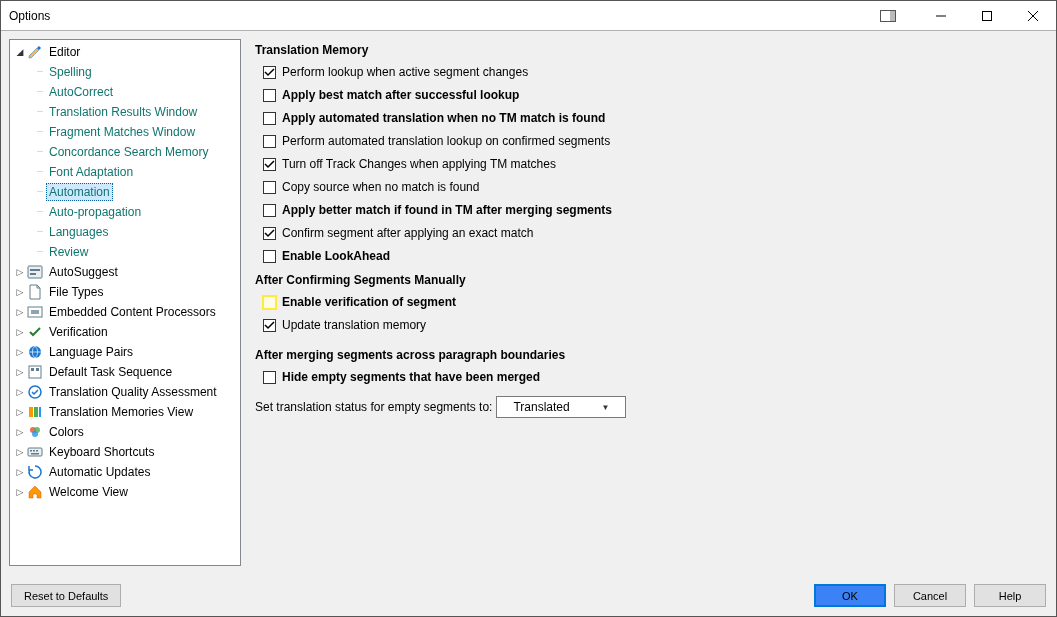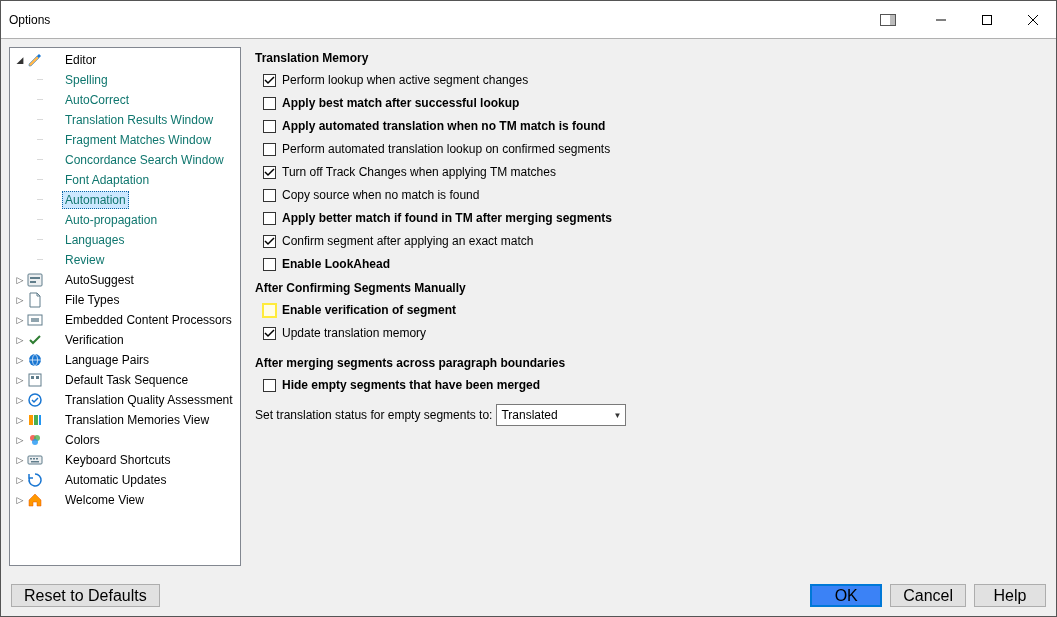--- a/index.html
+++ b/index.html
@@ -11,21 +11,21 @@
     background: #fff;
     height: 100%;
   }
   .window {
     width: 1057px; height: 617px;
     border: 1px solid #555;
     display: flex; flex-direction: column;
     background: #fff;
   }
   .titlebar {
-    height: 38px;
+    height: 30px;
     display: flex; align-items: center;
     padding: 0 0 0 8px;
     border-bottom: 1px solid #b0b0b0;
   }
   .titlebar .title { flex: 0 0 auto; }
   .titlebar .spacer { flex: 1; }
   .titlebar .extra-icon {
     width: 20px; height: 20px;
     display: flex; align-items: center; justify-content: center;
     margin-right: 20px;
@@ -67,21 +67,20 @@
   .tree-row .twisty.open { color: #333; }
   .tree-row .icon {
     width: 16px; height: 16px;
     margin: 0 3px 0 1px;
     display: flex; align-items: center; justify-content: center;
     flex-shrink: 0;
   }
   .tree-row .label {
     padding: 0 3px;
     line-height: 16px;
-    margin-left: 16px;
   }
   .tree-row.selected .label {
     border: 1px dotted #0a64a4;
     background: #cde8ff;
     padding: 0 2px;
   }
   .tree-row .dash {
     width: 12px;
     color: #bdbdbd;
     text-align: center;
@@ -126,40 +125,40 @@
   .select-row {
     display: flex; align-items: center;
     gap: 4px;
     margin-top: 10px;
   }
   .select {
     width: 130px; height: 22px;
     border: 1px solid #7a7a7a;
     background: #fff;
     display: flex; align-items: center;
-    padding: 0 4px;
+    padding: 0 16px;
     justify-content: space-between;
   }
   .select .caret { font-size: 8px; color: #333; }
 
   .footer {
     height: 42px;
     background: #f0f0f0;
     display: flex; align-items: center;
     padding: 0 10px 0 10px;
     gap: 8px;
     border-top: 1px solid #f0f0f0;
   }
   .btn {
     min-width: 72px; height: 23px;
     padding: 0 12px;
     border: 1px solid #adadad;
     background: #e1e1e1;
     display: flex; align-items: center; justify-content: center;
-    font-size: 16px;
+    font-size: 11px;
   }
   .btn.primary { border: 2px solid #0078d7; background: #3b82f6; }
   .footer .spacer { flex: 1; }
 
   svg { display: block; }
 </style>
 </head>
 <body>
 
 <div class="window">
@@ -215,21 +214,21 @@
       <div class="tree-row child">
           <span class="dash">┄</span>
           <span class="label">Translation Results Window</span>
         </div>
       <div class="tree-row child">
           <span class="dash">┄</span>
           <span class="label">Fragment Matches Window</span>
         </div>
       <div class="tree-row child">
           <span class="dash">┄</span>
-          <span class="label">Concordance Search Window</span>
+          <span class="label">Concordance Search Memory</span>
         </div>
       <div class="tree-row child">
           <span class="dash">┄</span>
           <span class="label">Font Adaptation</span>
         </div>
       <div class="tree-row child selected">
           <span class="dash">┄</span>
           <span class="label">Automation</span>
         </div>
       <div class="tree-row child">

